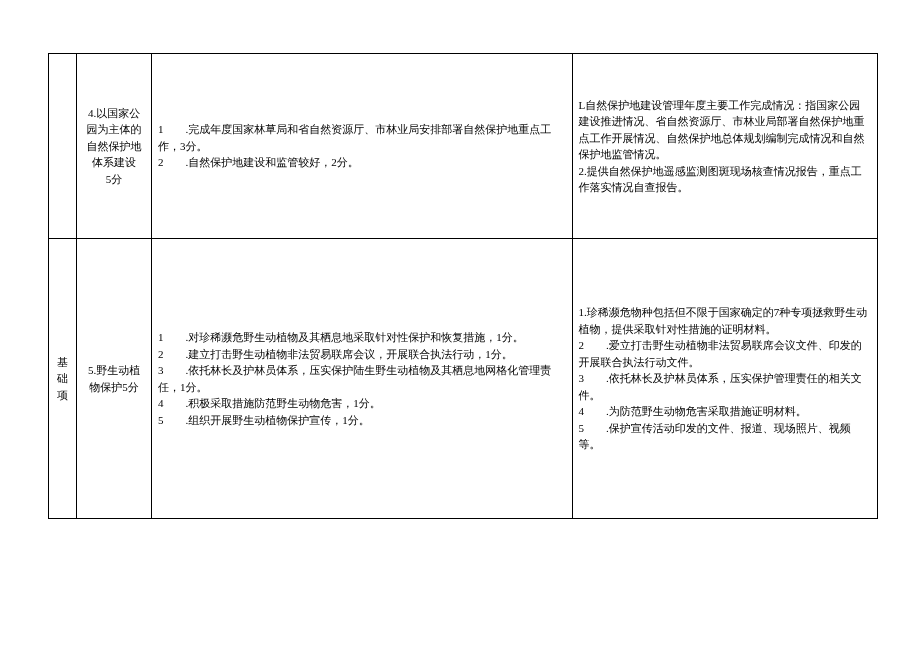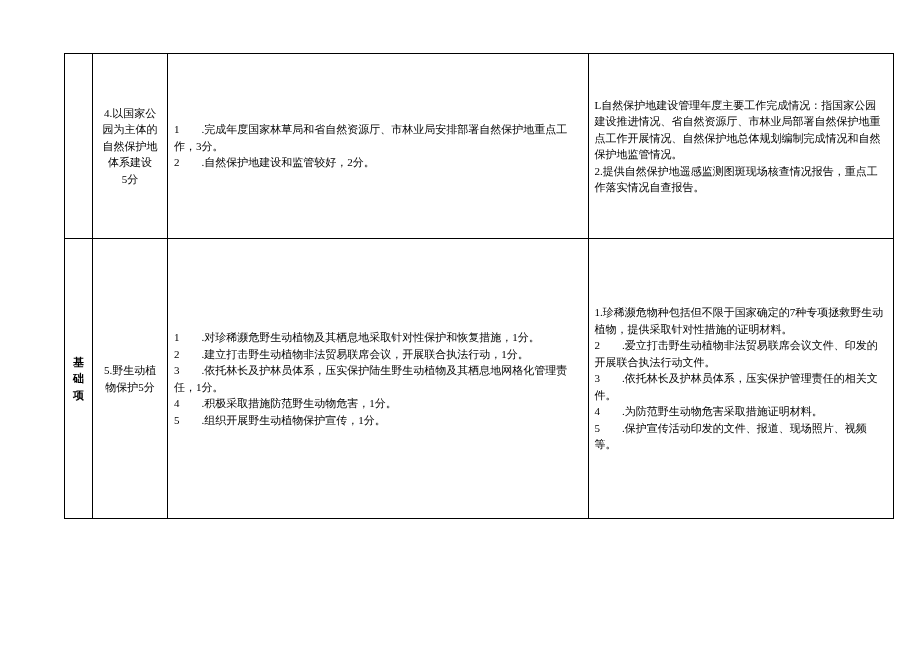--- a/index.html
+++ b/index.html
@@ -17,36 +17,35 @@
       padding: 0;
     }
     .page {
       width: 100%;
       height: 100%;
       position: relative;
     }
     table {
       border-collapse: collapse;
       width: 830px;
-      margin-left: 64px;
+      margin-left: 48px;
       margin-top: 53px;
       table-layout: fixed;
     }
     td {
       border: 1px solid #000;
       vertical-align: middle;
       padding: 8px 6px;
       line-height: 1.5;
       font-size: 11px;
     }
     .col-cat {
       width: 28px;
       text-align: center;
       vertical-align: middle;
-      font-weight: bold;
     }
     .col-item {
       width: 75px;
       text-align: center;
       vertical-align: middle;
     }
     .col-criteria {
       width: 420px;
       text-align: left;
       vertical-align: middle;

